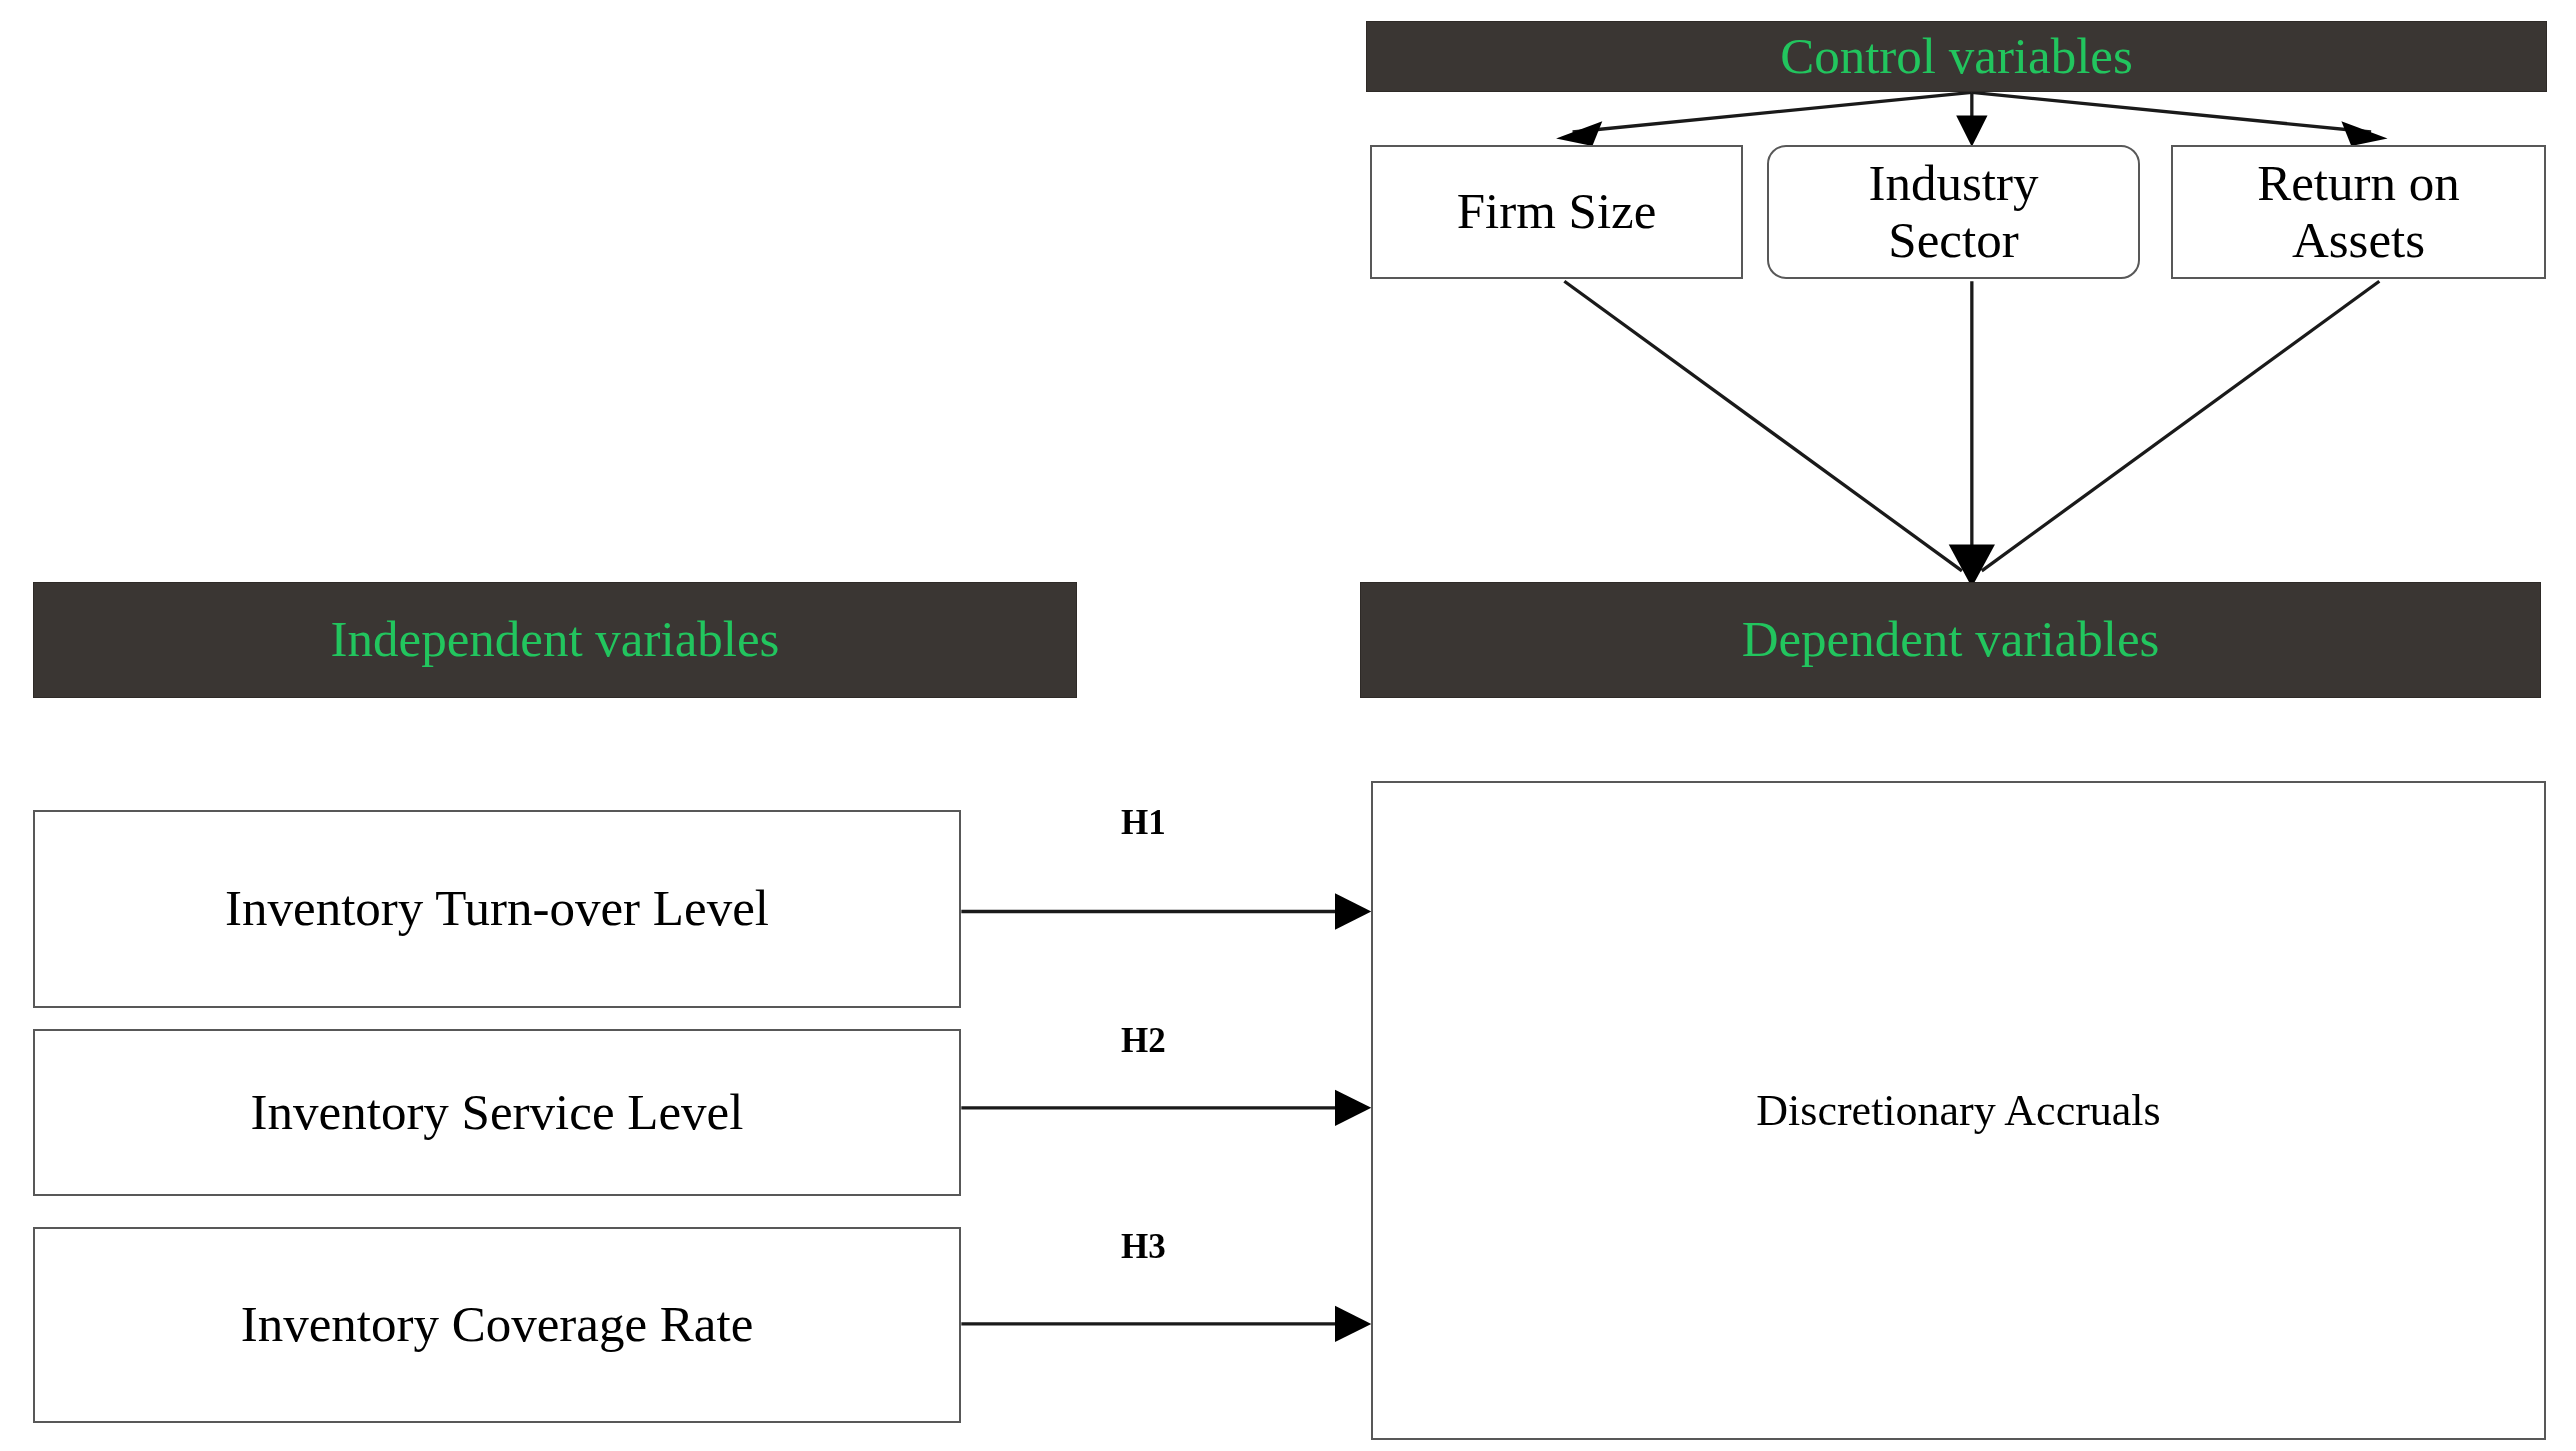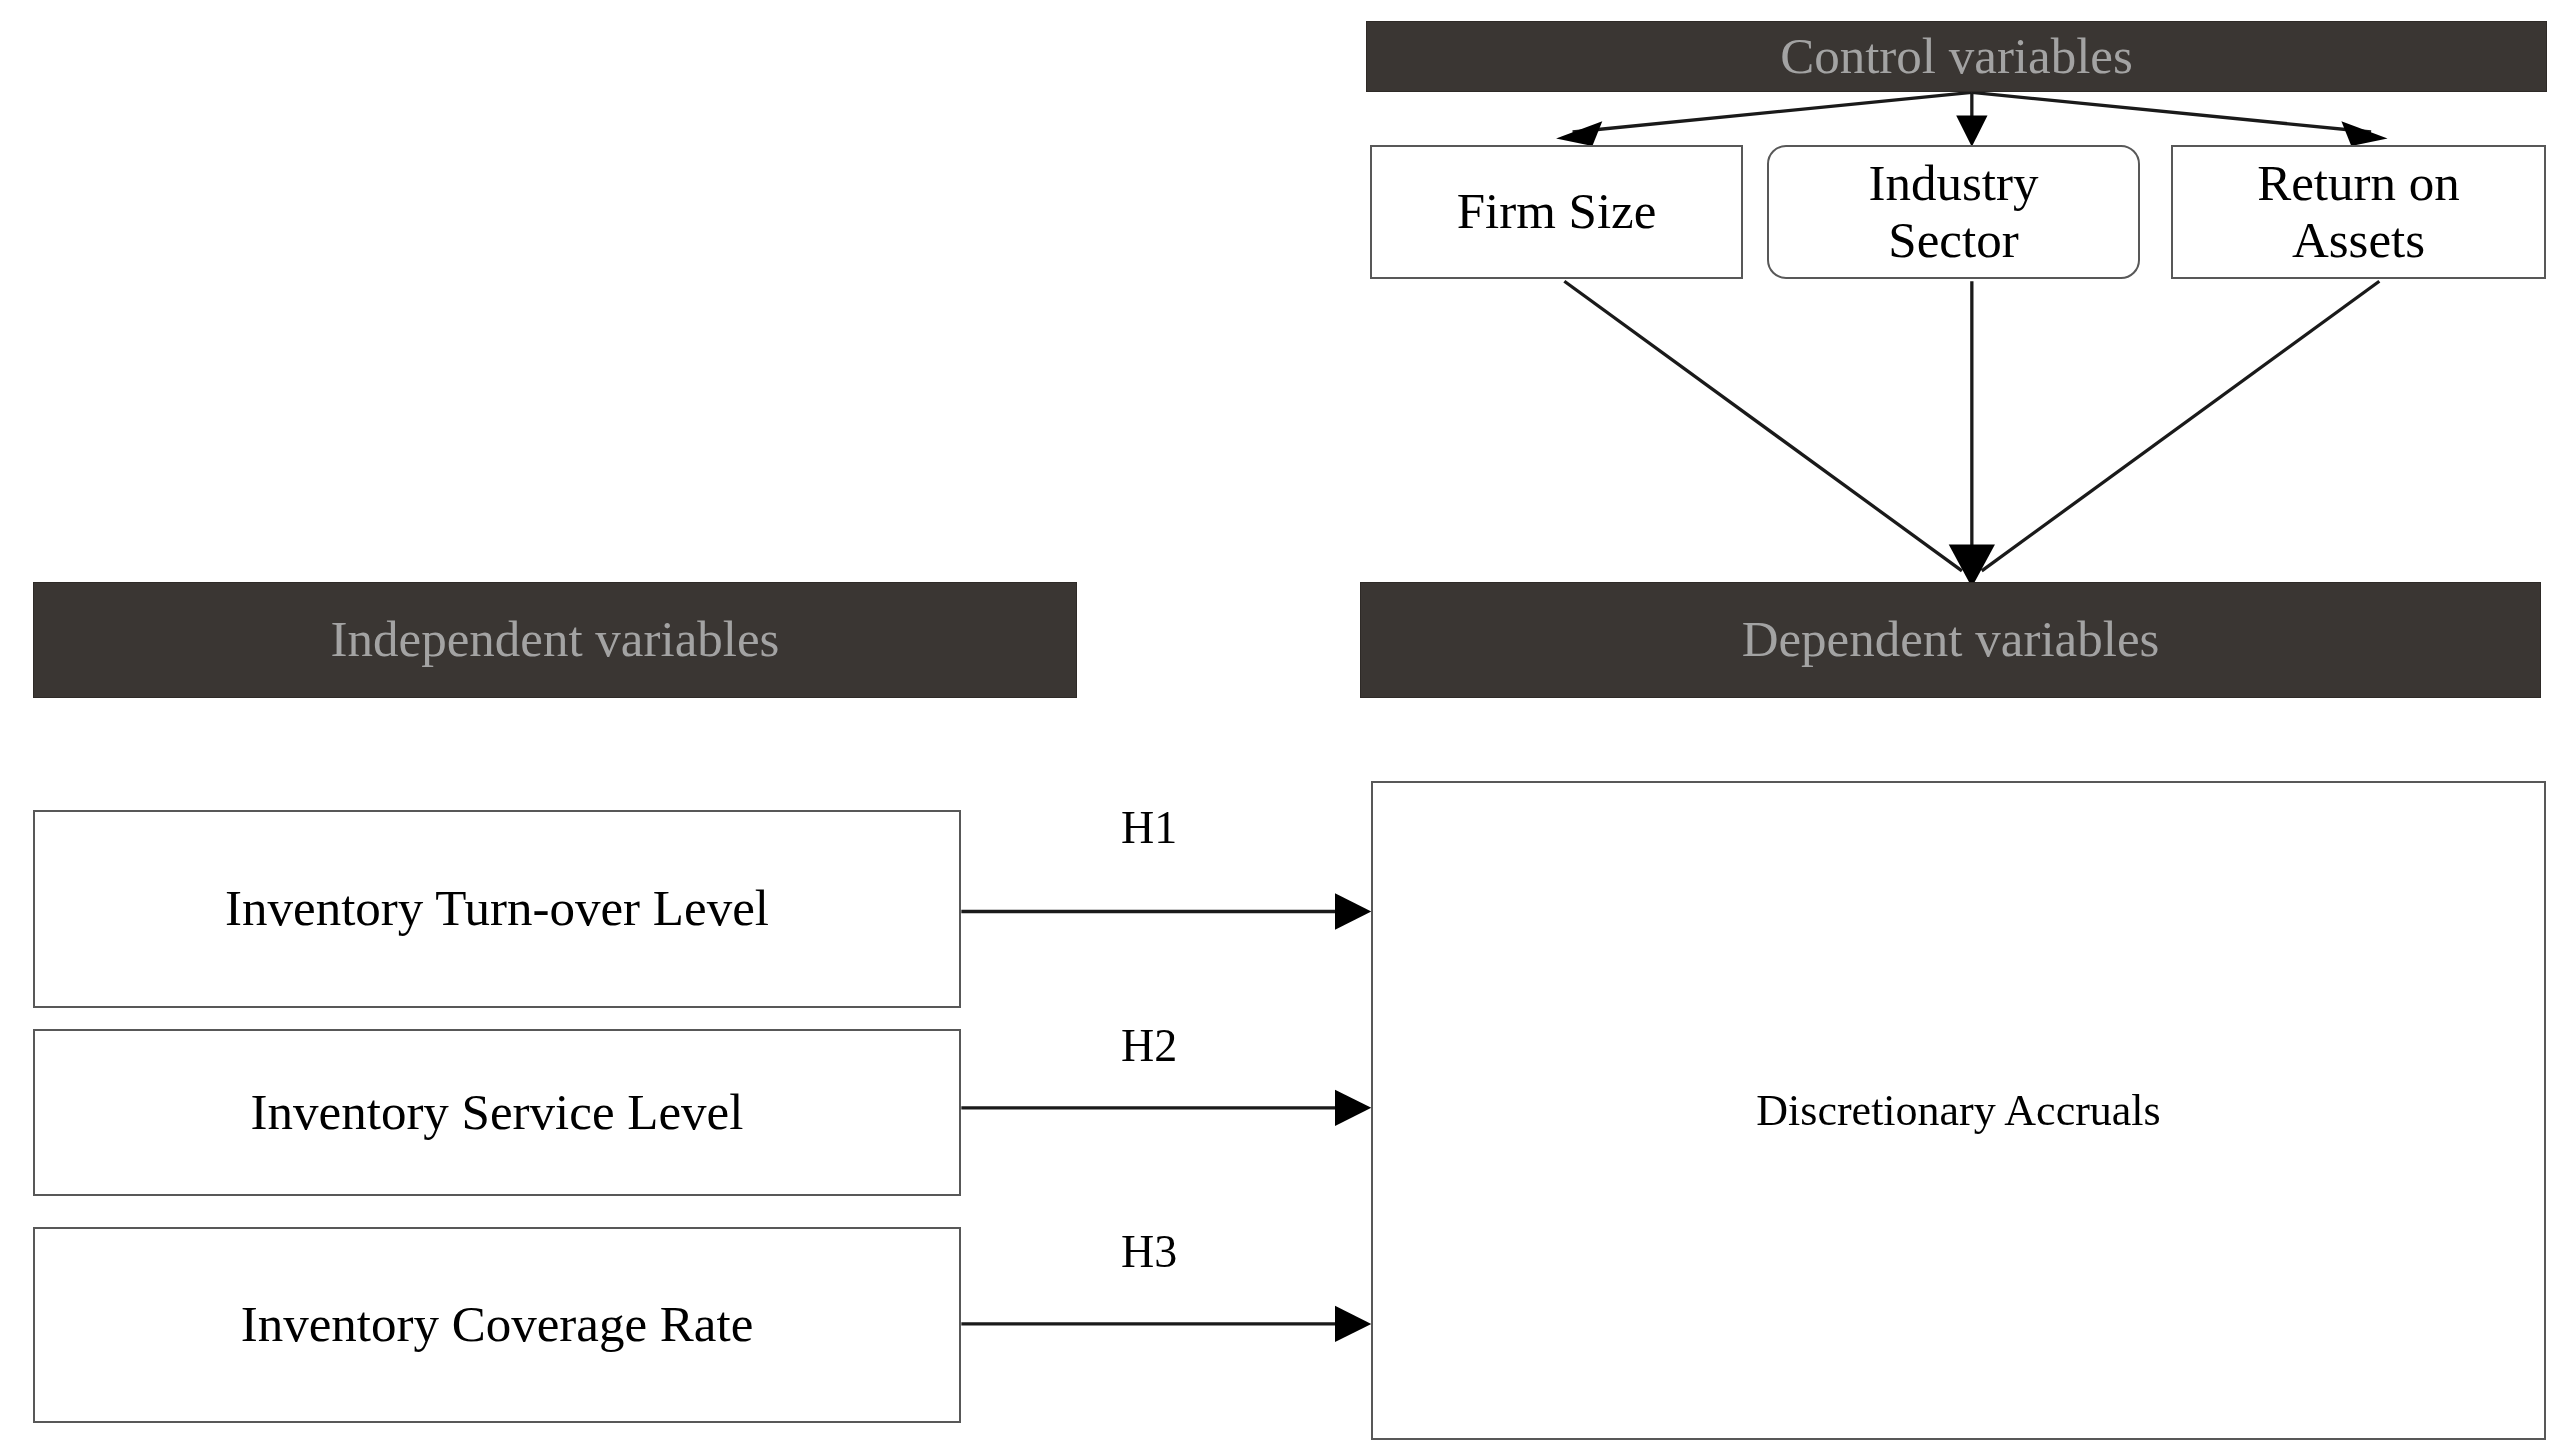--- a/index.html
+++ b/index.html
@@ -22,21 +22,21 @@
     box-sizing: border-box;
     display: flex;
     align-items: center;
     justify-content: center;
     text-align: center;
     line-height: 1.12;
   }
   
   .bar {
     background: #3a3633;
-    color: #a3a3a3;
+    color: #22c55e;
     border: 1.7px solid #2e2a27;
     font-size: 51px;
   }
   
   .box {
     background: #ffffff;
     color: #000000;
     border: 2.5px solid #585858;
     font-size: 51px;
   }
@@ -51,22 +51,22 @@
   #box-accruals     { left: 1371px; top: 781px;  width: 1175px; height: 659px; }
 
   #bar-independent  { left: 33px;   top: 582px;  width: 1044px; height: 116px; }
   #box-turnover     { left: 33px;   top: 810px;  width: 928px; height: 198px; }
   #box-service      { left: 33px;   top: 1029px; width: 928px; height: 167px; }
   #box-coverage     { left: 33px;   top: 1227px; width: 928px; height: 196px; }
 
   
   .hlabel {
     position: absolute;
-    font-weight: normal;
-    font-size: 46px;
+    font-weight: bold;
+    font-size: 35px;
     color: #000000;
     line-height: 1;
   }
   #h1-label { left: 1121px; top: 805px; }
   #h2-label { left: 1121px; top: 1023px; }
   #h3-label { left: 1121px; top: 1229px; }
 
   
   #edges {
     position: absolute;

